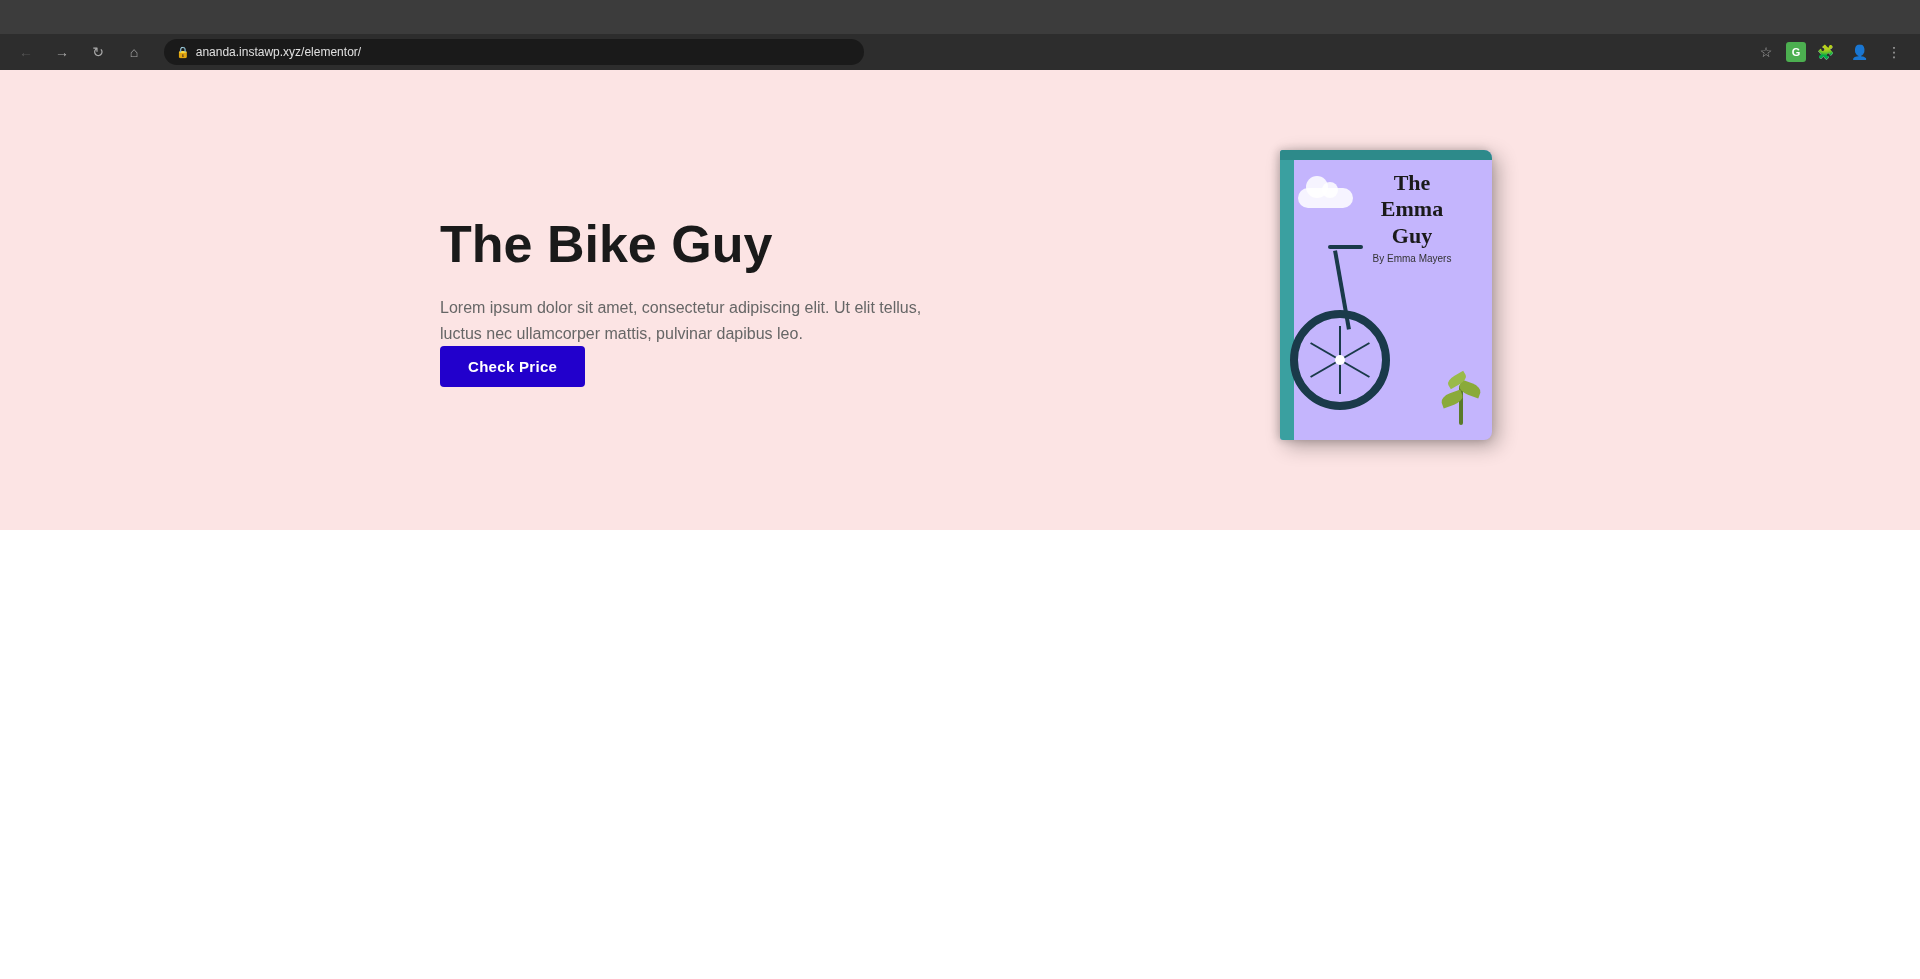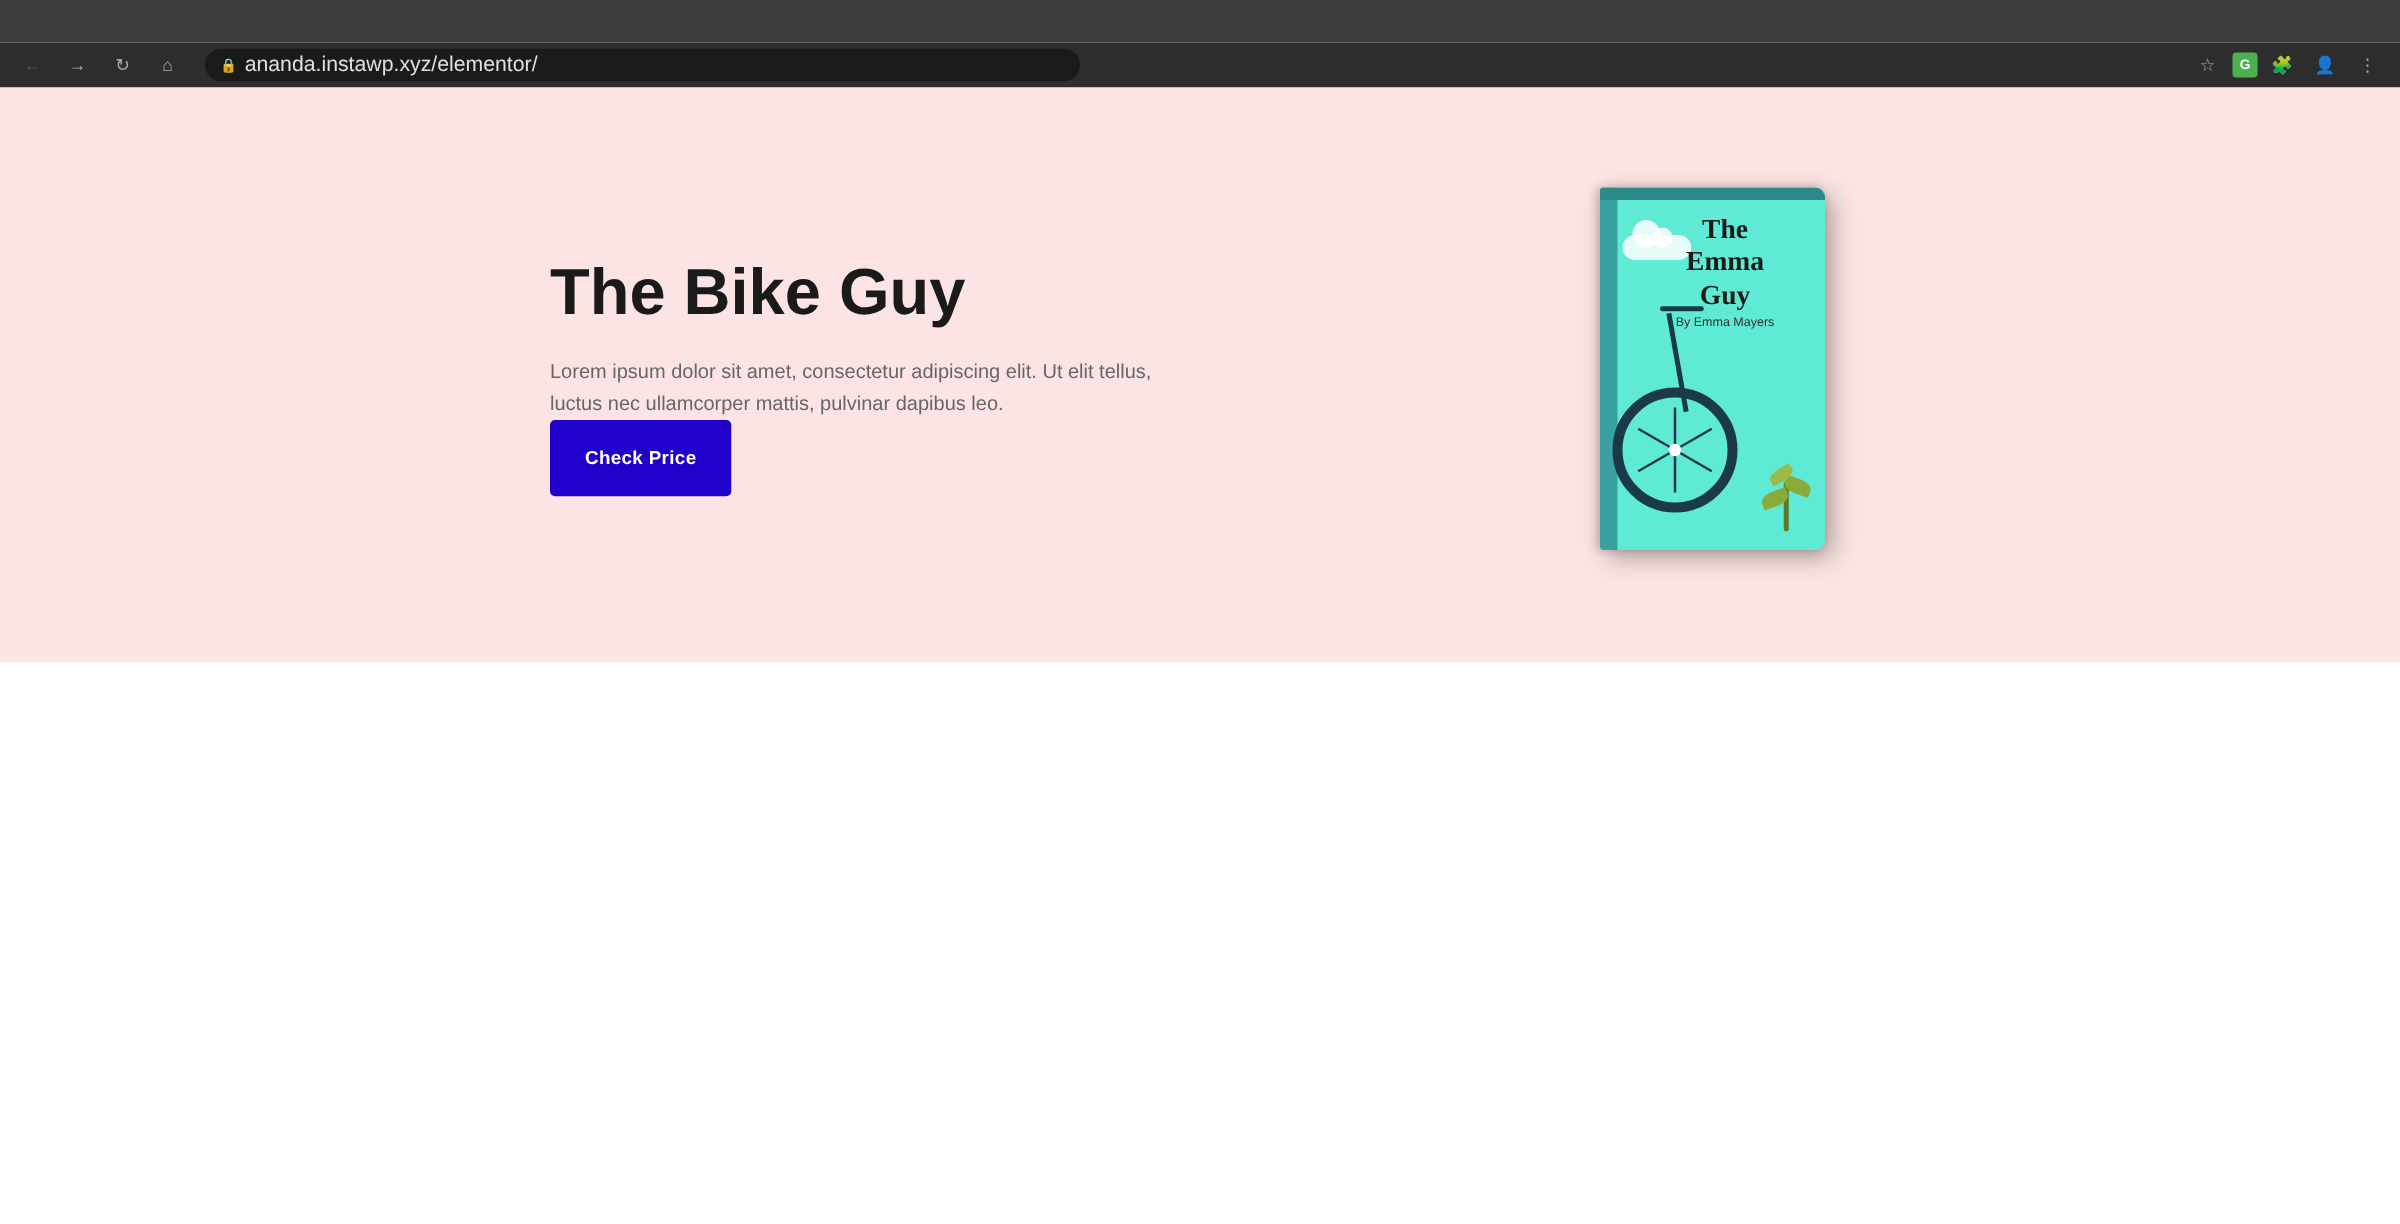--- a/index.html
+++ b/index.html
@@ -48,21 +48,21 @@
       padding: 0 12px;
       margin: 0 8px;
       gap: 6px;
     }
     .address-bar .lock-icon {
       color: #aaa;
       font-size: 11px;
     }
     .address-bar .url-text {
       color: #e0e0e0;
-      font-size: 17px;
+      font-size: 12px;
     }
     .toolbar-right {
       display: flex;
       align-items: center;
       gap: 6px;
       margin-left: auto;
     }
     .toolbar-icon-btn {
       width: 28px;
       height: 28px;
@@ -119,39 +119,39 @@
     }
     .hero-description {
       font-size: 16px;
       color: #666;
       line-height: 1.6;
     }
     .check-price-btn {
       background-color: #2200cc;
       color: #fff;
       border: none;
-      padding: 22px 28px;
+      padding: 12px 28px;
       font-size: 15px;
       font-weight: 600;
       border-radius: 4px;
       cursor: pointer;
       letter-spacing: 0.3px;
     }
 
     
     .book-wrapper {
       width: 200px;
       height: 300px;
       position: relative;
       flex-shrink: 0;
     }
     .book {
-      width: 180px;
+      width: 212px;
       height: 290px;
-      background: #5eead4;
+      background: #c4b5fd;
       border-radius: 3px 8px 8px 3px;
       position: relative;
       overflow: hidden;
       box-shadow: 6px 6px 20px rgba(0,0,0,0.3), -2px 0 8px rgba(0,0,0,0.2);
     }
     .book-spine {
       position: absolute;
       left: 0;
       top: 0;
       width: 14px;

